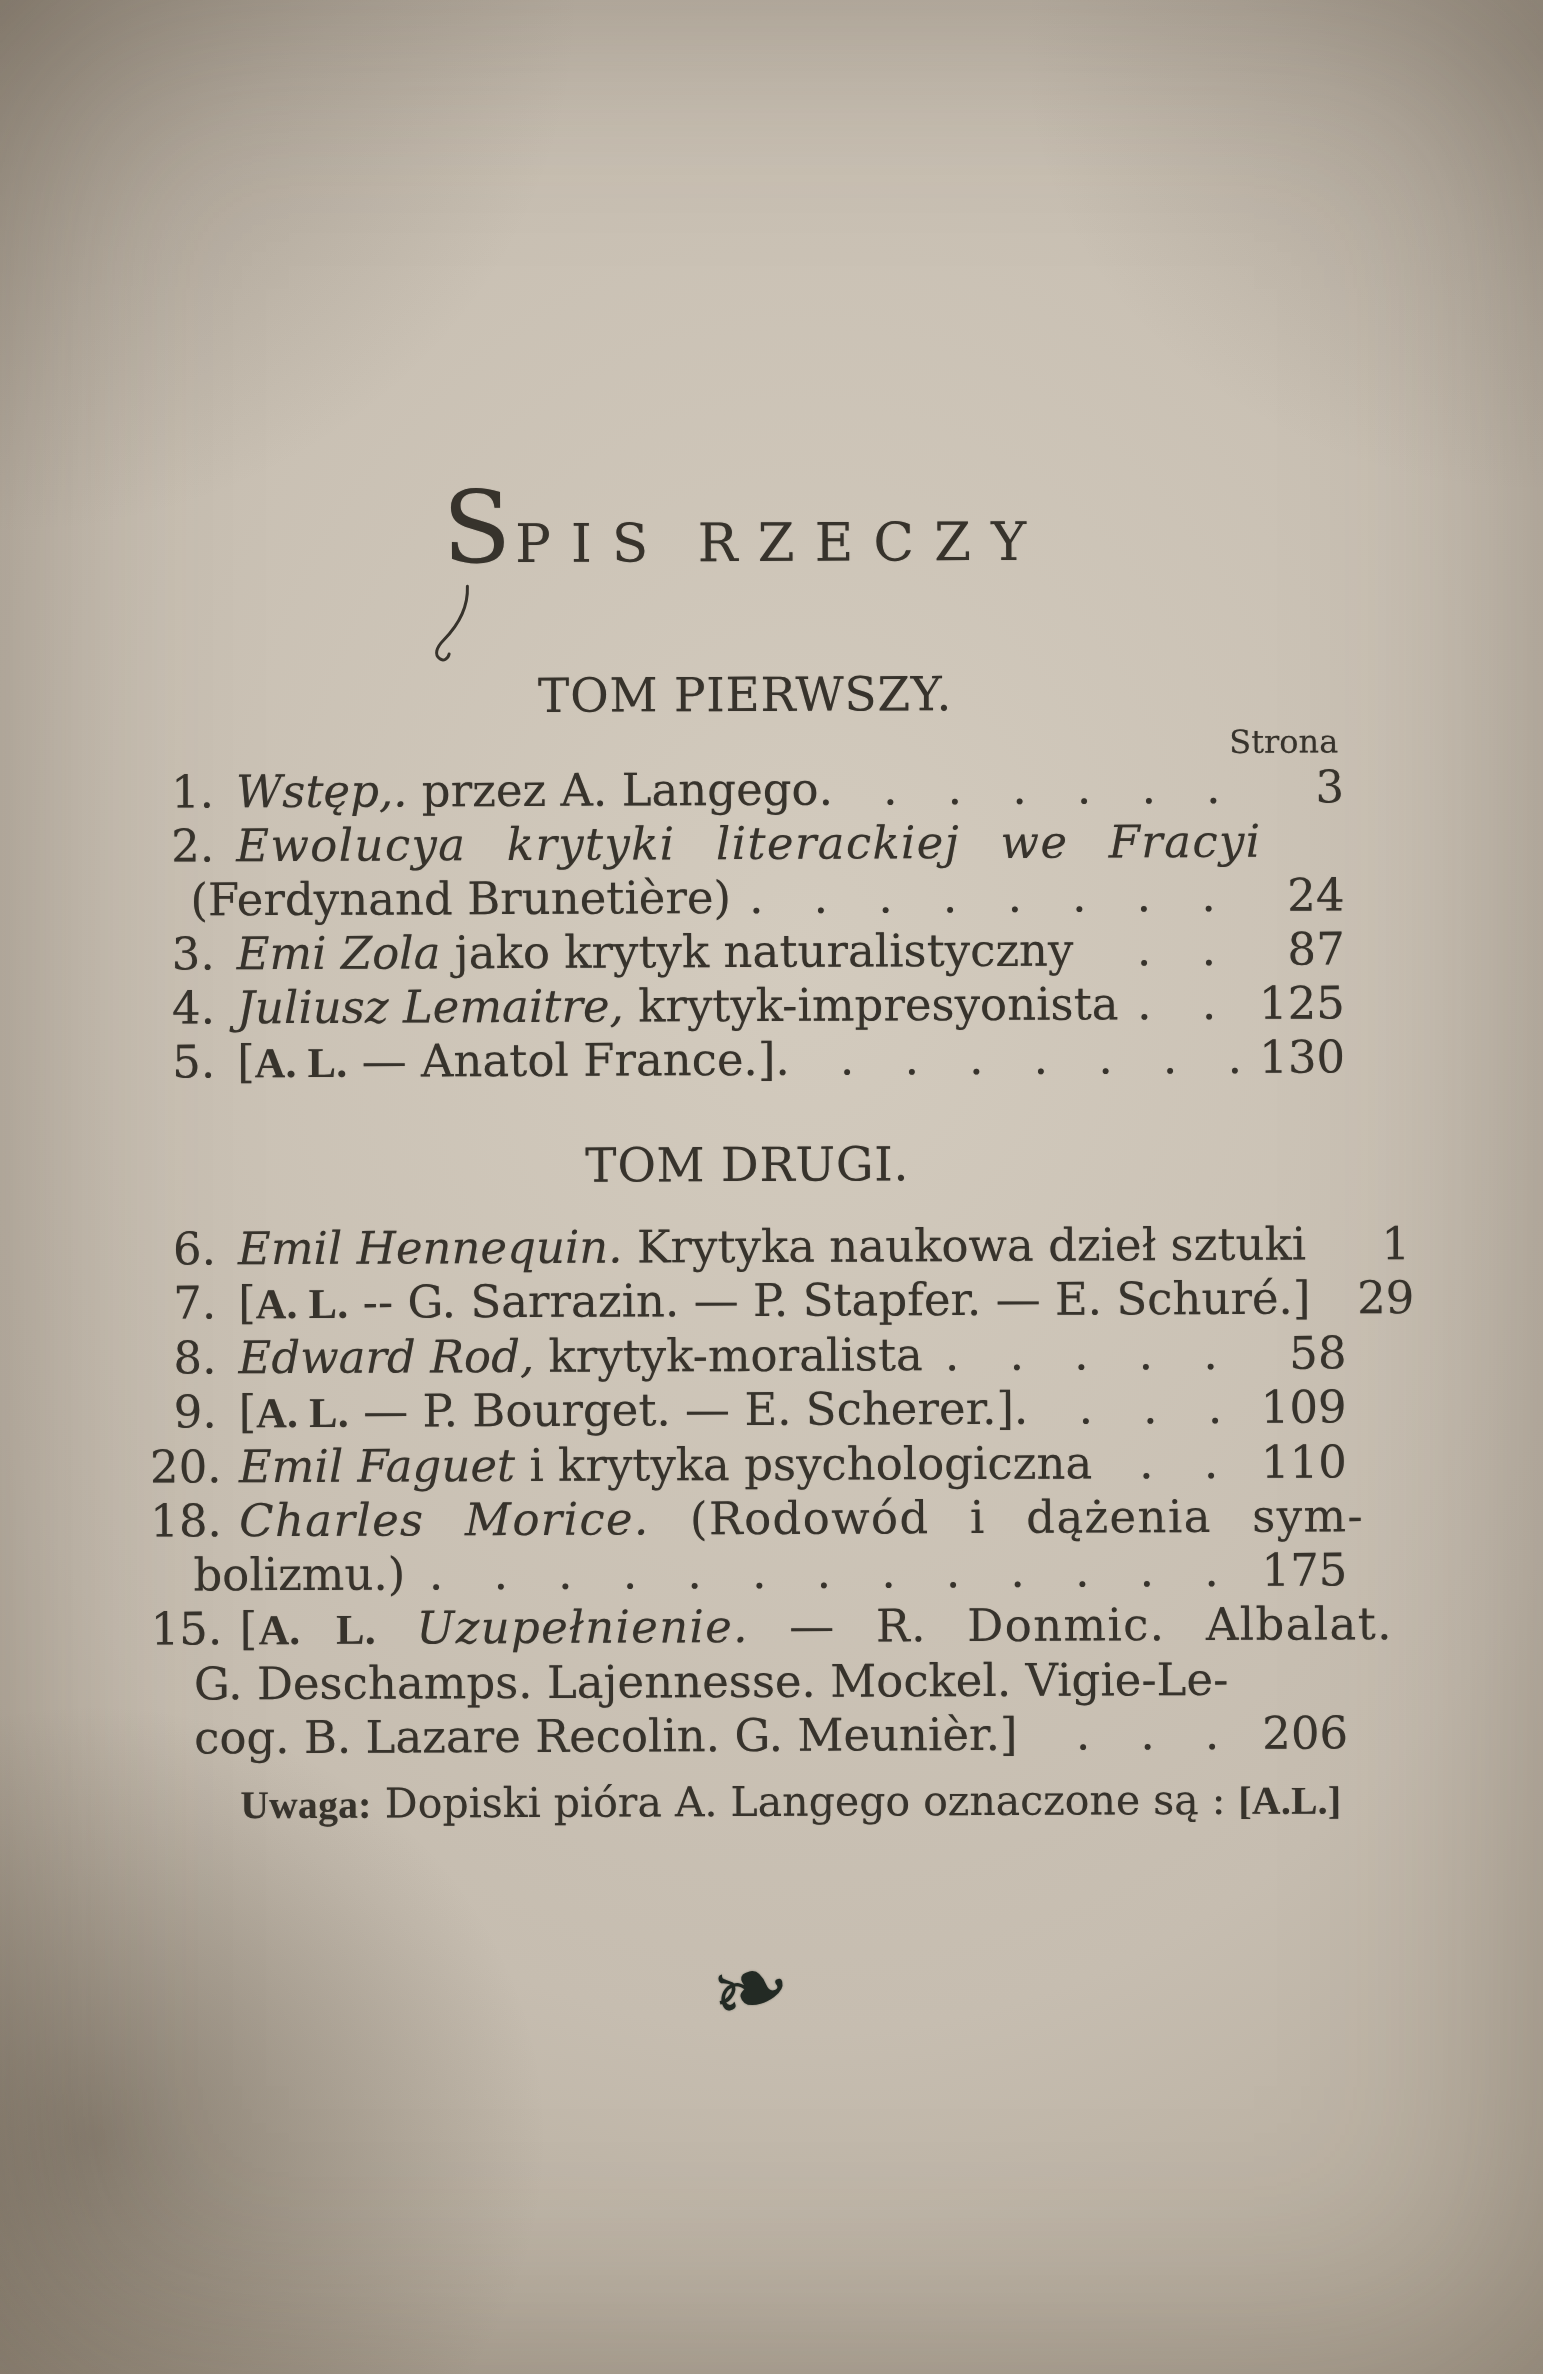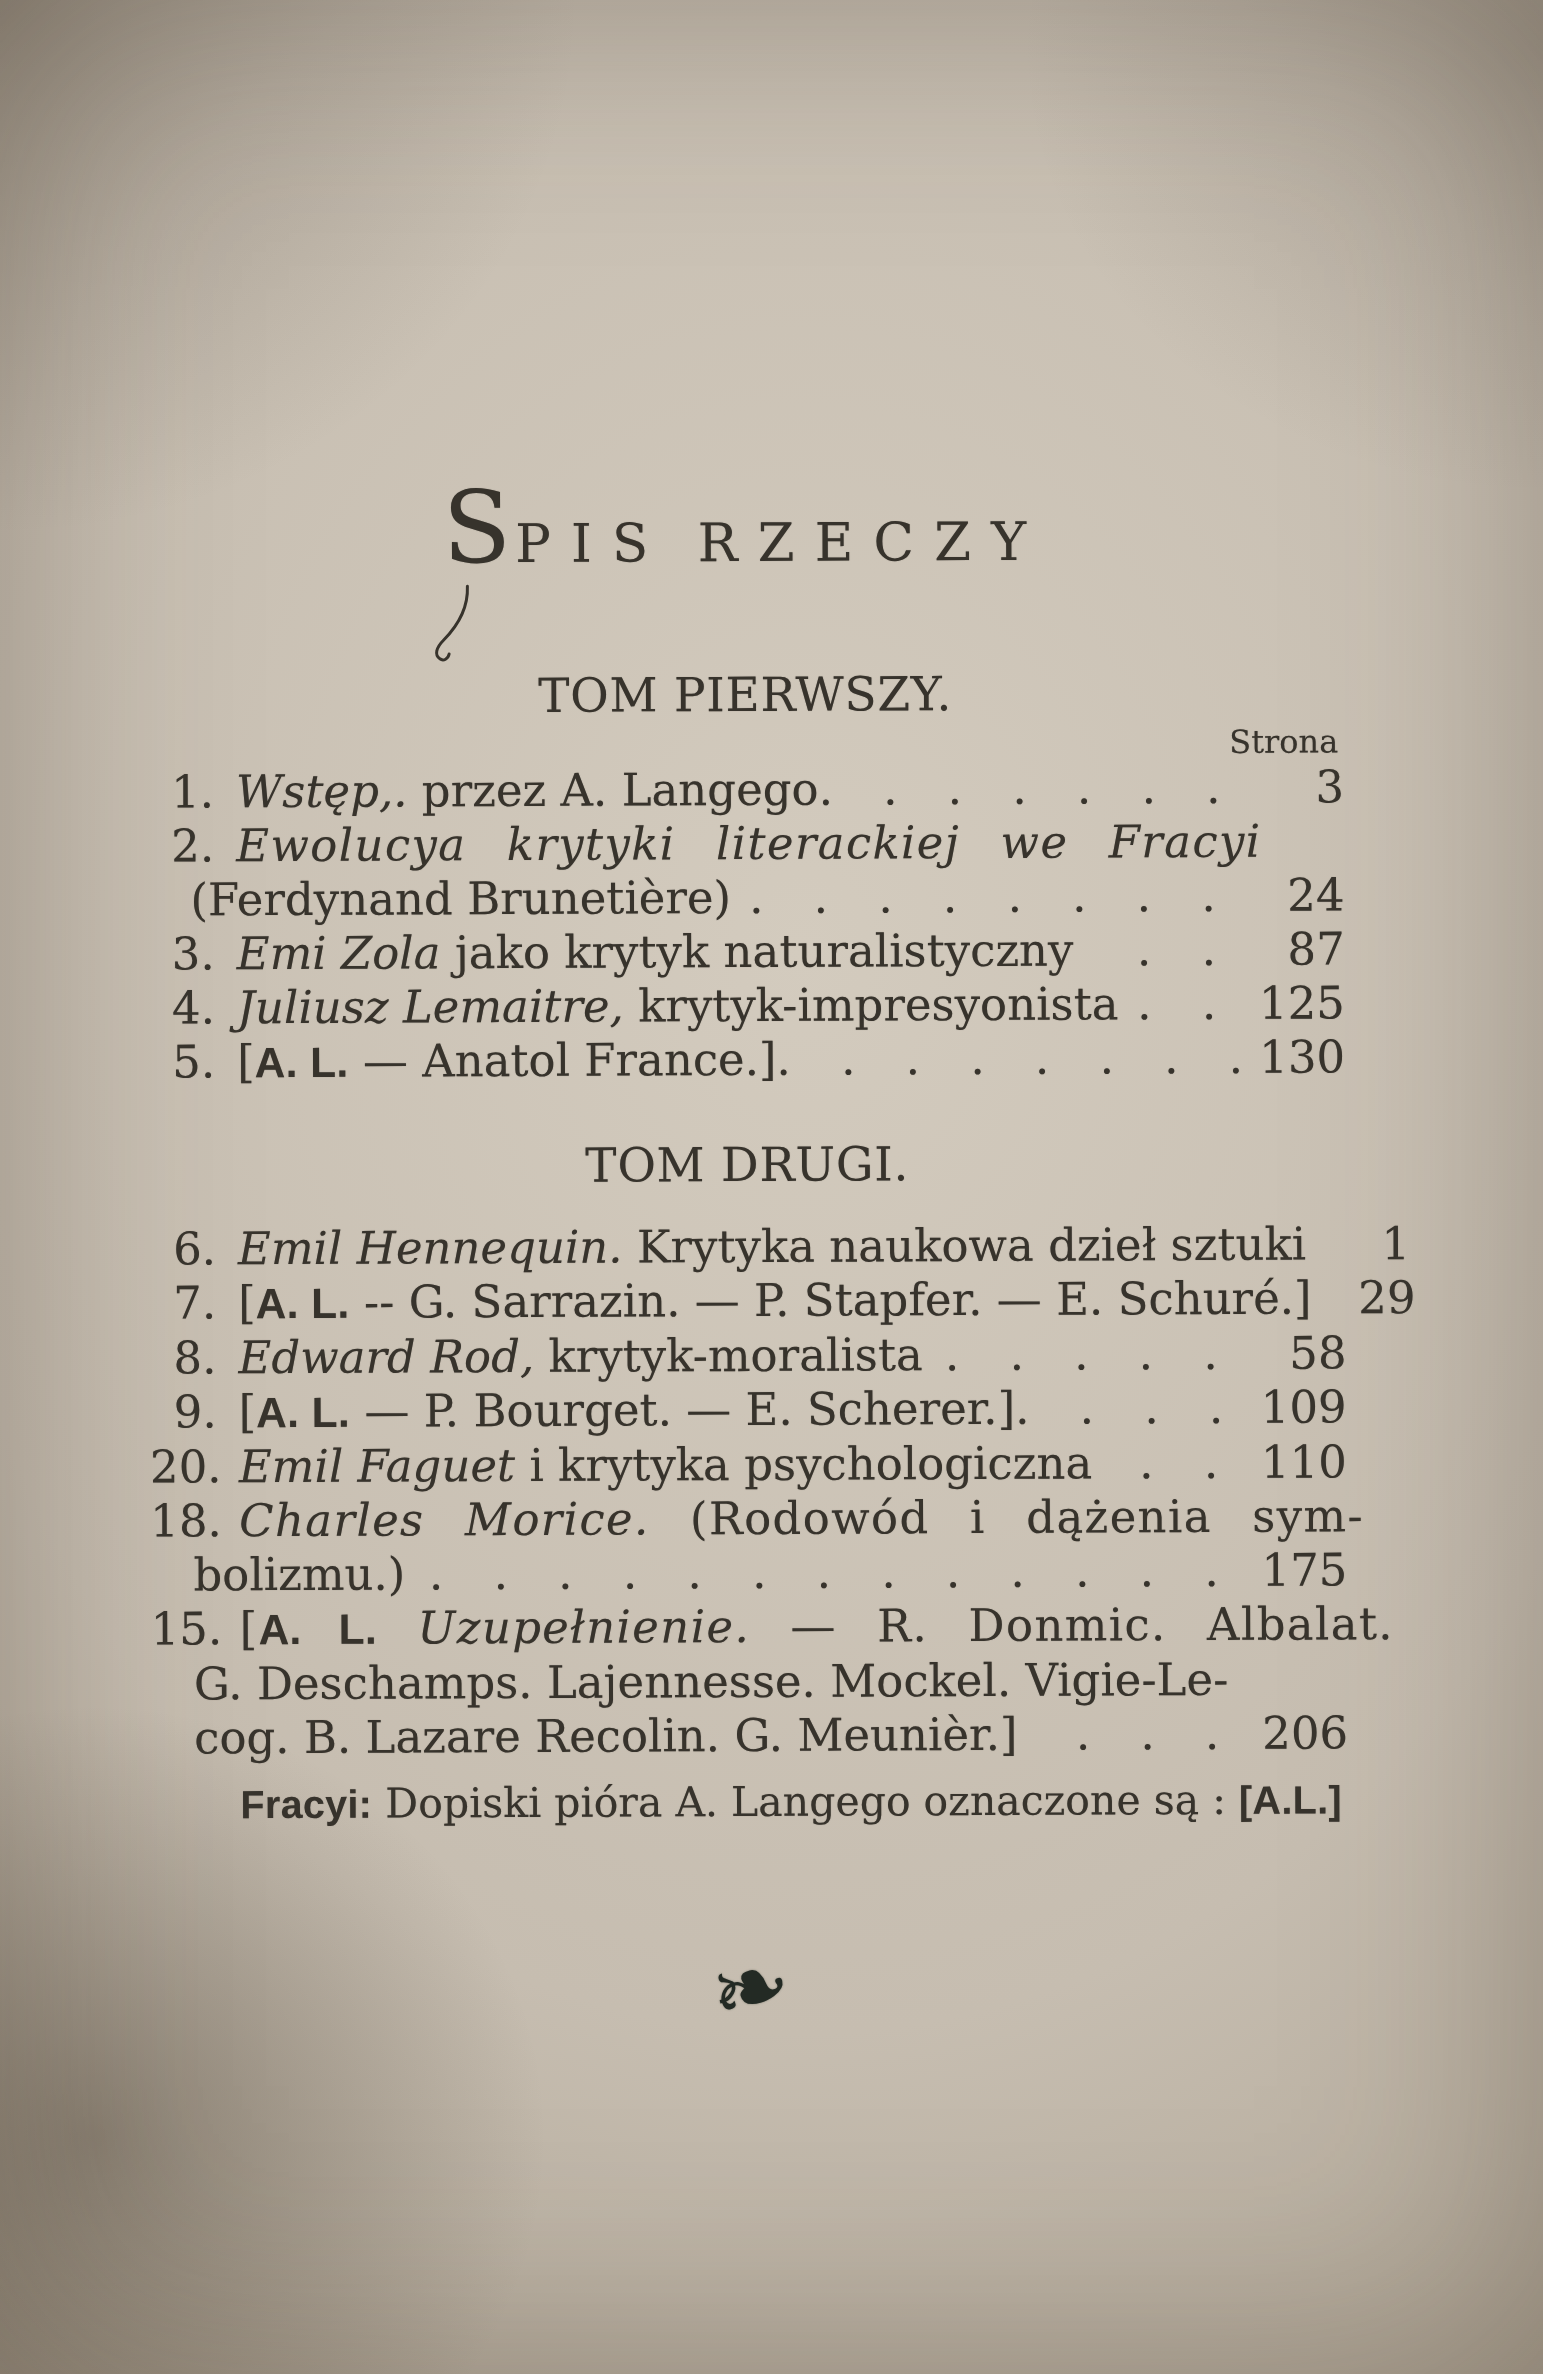--- a/index.html
+++ b/index.html
@@ -27,21 +27,21 @@
   .title-gap{display:inline-block;width:.55em;}
   
   .tom-heading{text-align:center;font-size:47px;line-height:54px;letter-spacing:.015em;}
   .strona{ text-align:right;font-size:32px;line-height:37px;margin-top:3.7px;padding-right:5.6px;}
   
   .rows{font-size:45px;}
   .toc-line{display:flex;align-items:baseline;line-height:54px;white-space:nowrap;}
   .num{flex:none;width:67px;text-align:right;padding-right:22px;}
   .num.cont{width:43px;padding-right:0;}
   .seg-i{font-style:italic;}
-  .seg-b{font-family:Liberation Sans, sans-serif;font-weight:700;font-size:.94em;letter-spacing:.01em;}
+  .seg-b{font-family:Liberation Serif, serif;font-weight:700;font-size:.94em;letter-spacing:.01em;}
   .spread .txt{word-spacing:.55em;letter-spacing:.03em;}
   .fill{flex:1;}
   .dots{word-spacing:.8em;padding-right:.55em;overflow:hidden;}
   .pagenum{flex:none;width:104px;text-align:right;}
   .section-tom2{margin-top:50px;}
   .section-tom2 .tom-heading{margin-bottom:28px;}
   
   .note{margin-top:13px;margin-left:89px;font-size:41px;line-height:52px;white-space:nowrap;}
   .note .seg-b{font-size:.96em;}
   
@@ -178,21 +178,21 @@
             <span class="txt"><span class="seg-r">cog. B. Lazare Recolin. G. Meunièr.]</span></span>
             <span class="fill"></span>
             <span class="dots">. . .</span>
             <span class="pagenum">206</span>
           </div>
         </div>
       </div>
     </div>
 
   <div class="note">
-    <span class="seg-b">Fracyi:</span><span> Dopiski pióra A. Langego oznaczone są : </span><span class="seg-b">[A.L.]</span>
+    <span class="seg-b">Uwaga:</span><span> Dopiski pióra A. Langego oznaczone są : </span><span class="seg-b">[A.L.]</span>
   </div>
 
   <div class="ornament">
     <span class="glyph-main">❧</span>
   </div>
 
 </div>
 
 
 </body></html>

